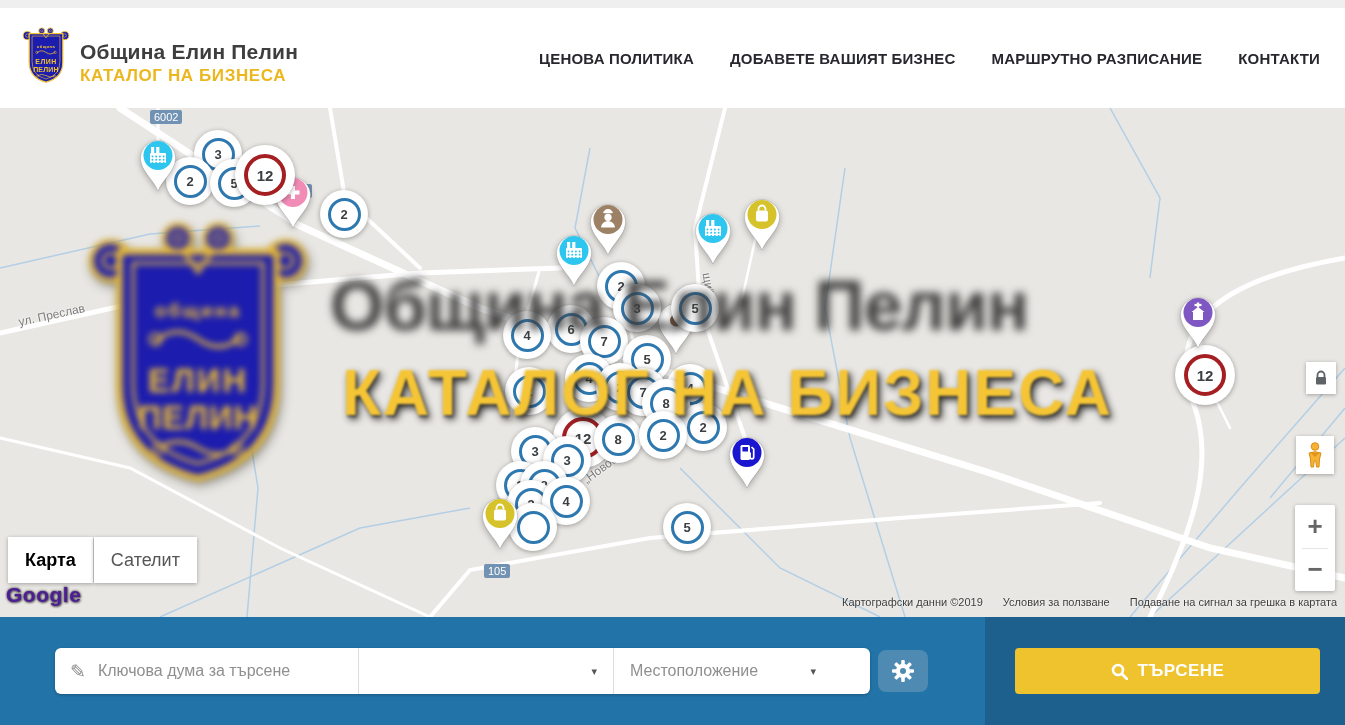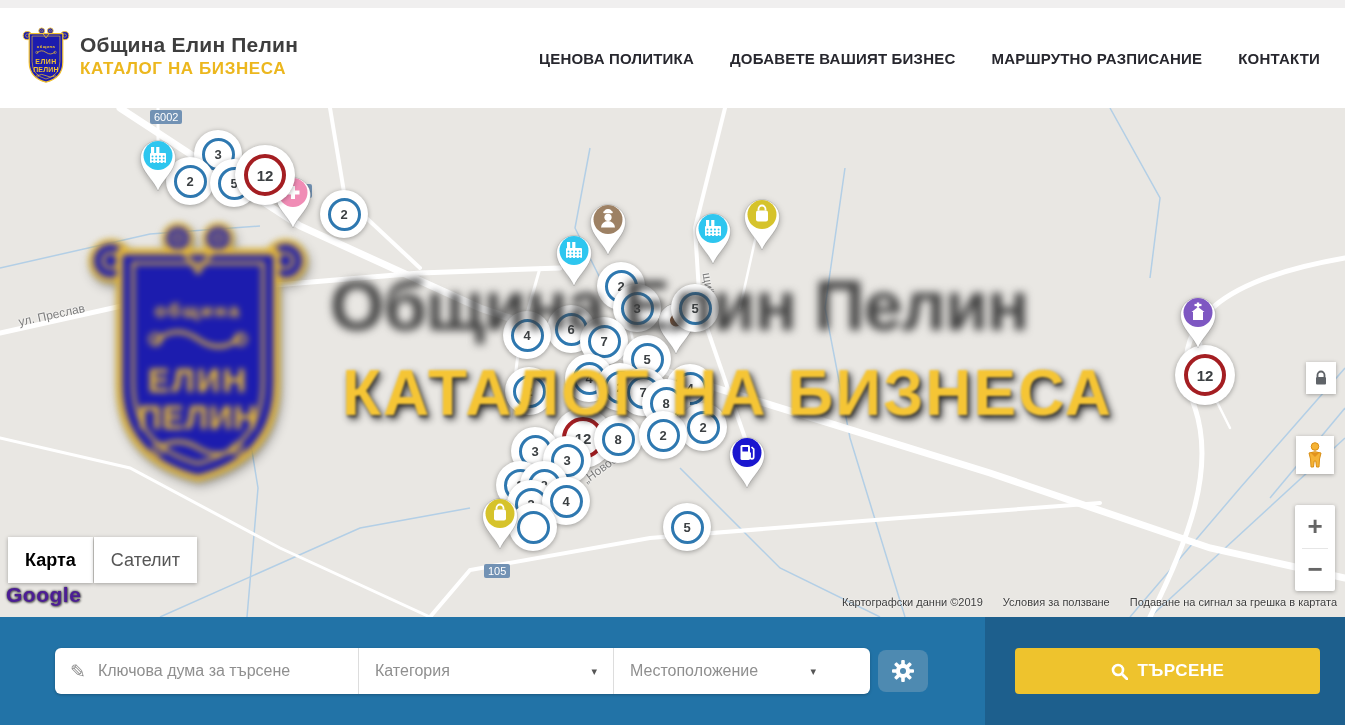--- a/index.html
+++ b/index.html
@@ -3,21 +3,21 @@
 <meta charset="utf-8">
 <style>
   * { margin:0; padding:0; box-sizing:border-box; }
   html,body { width:1345px; height:725px; overflow:hidden;
     font-family:"Liberation Sans", sans-serif; background:#fff; }
   #stage { position:relative; width:1345px; height:725px; }
 
   
   .header { position:absolute; top:0; left:0; width:1345px; height:108px;
     background:#fff; border-top:8px solid #f0efef; z-index:50; }
-  .brand { position:absolute; left:22px; top:18px; display:flex; align-items:center; }
+  .brand { position:absolute; left:22px; top:18px; display:flex; align-items:flex-end; }
   .brand-crest { width:48px; height:60px; }
   .brand-text { margin-left:10px; }
   .brand-title { font-size:21px; font-weight:bold; color:#3e3e3e; letter-spacing:.2px; }
   .brand-sub { font-size:17px; font-weight:bold; color:#ecb71e; letter-spacing:.6px; margin-top:2px; }
   .nav { position:absolute; right:25px; top:0; height:100px; display:flex; align-items:center; gap:36px; }
   .nav-item { font-size:15px; font-weight:bold; color:#27272e; letter-spacing:.2px; cursor:pointer; white-space:nowrap; }
 
   
   .map { position:absolute; top:108px; left:0; width:1345px; height:509px;
     background:#e9e7e3; overflow:hidden; }
@@ -479,21 +479,20 @@
 
   <div class="searchbar">
     <div class="searchbar-right"></div>
 
     <div class="inputgroup">
       <div class="seg seg-keyword">
         <span class="pencil">✎</span>
         <input type="text" placeholder="Ключова дума за търсене" style="">
       </div>
       <div class="seg seg-cat">
-        <span class="seg-select">Категория</span>
         <span class="dd-arrow">▾</span>
       </div>
       <div class="seg seg-loc">
         <span class="seg-select">Местоположение</span>
         <span class="dd-arrow">▾</span>
       </div>
     </div>
 
     <div class="gearbtn">
       <svg width="24" height="24" viewBox="-12 -12 24 24">

